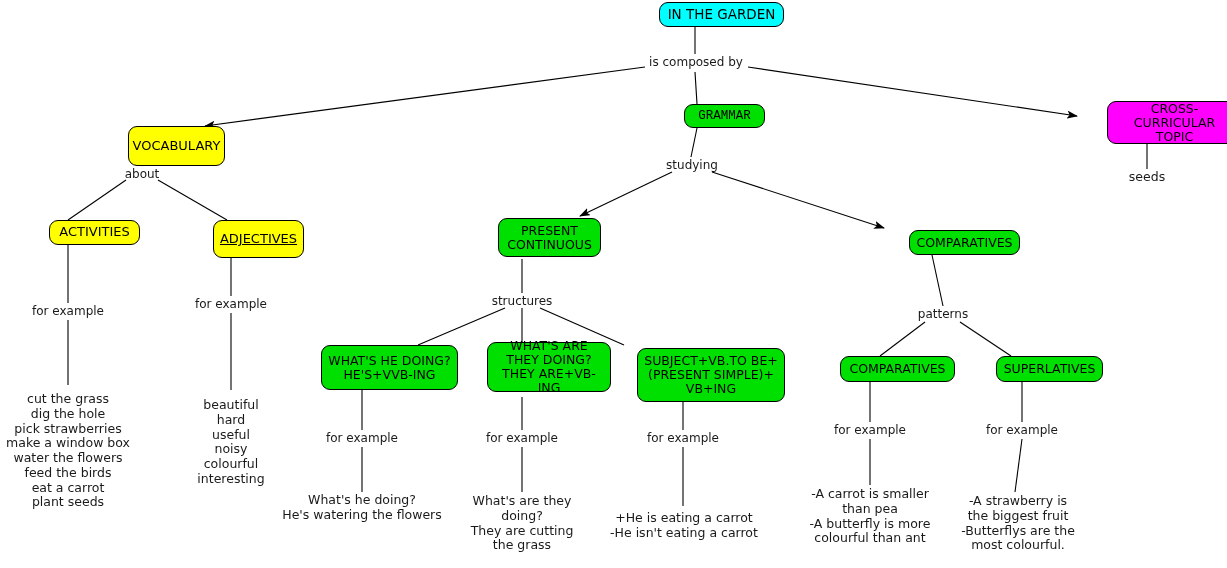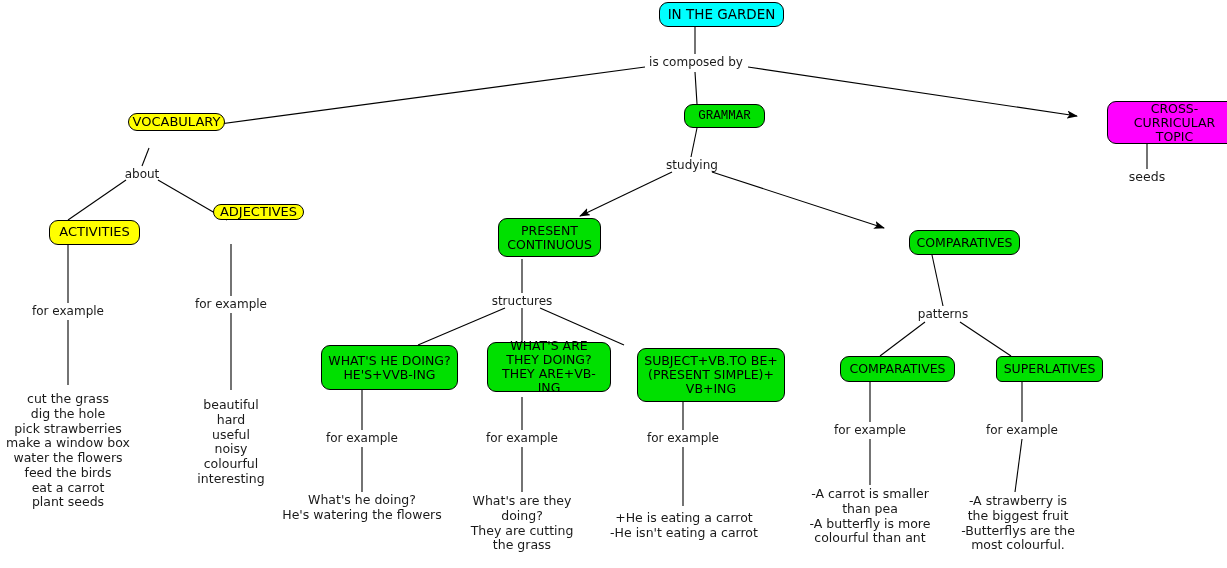--- a/index.html
+++ b/index.html
@@ -115,50 +115,50 @@
 
       <line x1="1022" y1="382" x2="1022" y2="422"></line>
       <line x1="1022" y1="439" x2="1015" y2="492"></line>
 
       <line x1="1147" y1="144" x2="1147" y2="169"></line>
     </g>
   </svg>
 
   <div class="node cyan" style="left:632px; top:2px; width:125px; height:25px; font-size:13.5px;">IN THE GARDEN</div>
 
-  <div class="node yellow" style="left:101px; top:113px; width:97px; height:18px; font-size:13px;">VOCABULARY</div>
+  <div class="node yellow" style="left:101px; top:126px; width:97px; height:40px; font-size:13px;">VOCABULARY</div>
 
   <div class="node green" style="left:657px; top:104px; width:81px; height:24px; font-size:12.5px;font-family:Liberation Mono, monospace;">GRAMMAR</div>
 
   <div class="node magenta" style="left:1080px; top:101px; width:135px; height:43px; font-size:12.5px;">CROSS-CURRICULAR
 TOPIC</div>
 
   <div class="node yellow" style="left:22px; top:220px; width:91px; height:25px; font-size:13px;">ACTIVITIES</div>
 
-  <div class="node yellow" style="left:186px; top:204px; width:91px; height:16px; font-size:13px;">ADJECTIVES</div>
+  <div class="node yellow" style="left:186px; top:220px; width:91px; height:38px; font-size:13px;text-decoration:underline;">ADJECTIVES</div>
 
   <div class="node green" style="left:471px; top:218px; width:103px; height:39px; font-size:12.5px;">PRESENT
 CONTINUOUS</div>
 
   <div class="node green" style="left:882px; top:230px; width:111px; height:25px; font-size:12.5px;">COMPARATIVES</div>
 
   <div class="node green" style="left:294px; top:345px; width:137px; height:45px; font-size:12.5px;">WHAT'S HE DOING?
 HE'S+VVB-ING</div>
 
   <div class="node green" style="left:460px; top:342px; width:124px; height:50px; font-size:12.5px;">WHAT'S ARE
 THEY DOING?
 THEY ARE+VB-ING</div>
 
   <div class="node green" style="left:610px; top:348px; width:148px; height:54px; font-size:12.5px;">SUBJECT+VB.TO BE+
 (PRESENT SIMPLE)+
 VB+ING</div>
 
   <div class="node green" style="left:813px; top:356px; width:115px; height:26px; font-size:12.5px;">COMPARATIVES</div>
 
-  <div class="node green" style="left:969px; top:356px; width:107px; height:26px; font-size:12.5px;border-radius:6px;">SUPERLATIVES</div>
+  <div class="node green" style="left:969px; top:356px; width:107px; height:26px; font-size:12.5px;">SUPERLATIVES</div>
 
   <div class="linklabel" style="left:696px; top:55px;">is composed by</div>
 
   <div class="linklabel" style="left:142px; top:167px;">about</div>
 
   <div class="linklabel" style="left:692px; top:158px;">studying</div>
 
   <div class="linklabel" style="left:522px; top:294px;">structures</div>
 
   <div class="linklabel" style="left:943px; top:307px;">patterns</div>

